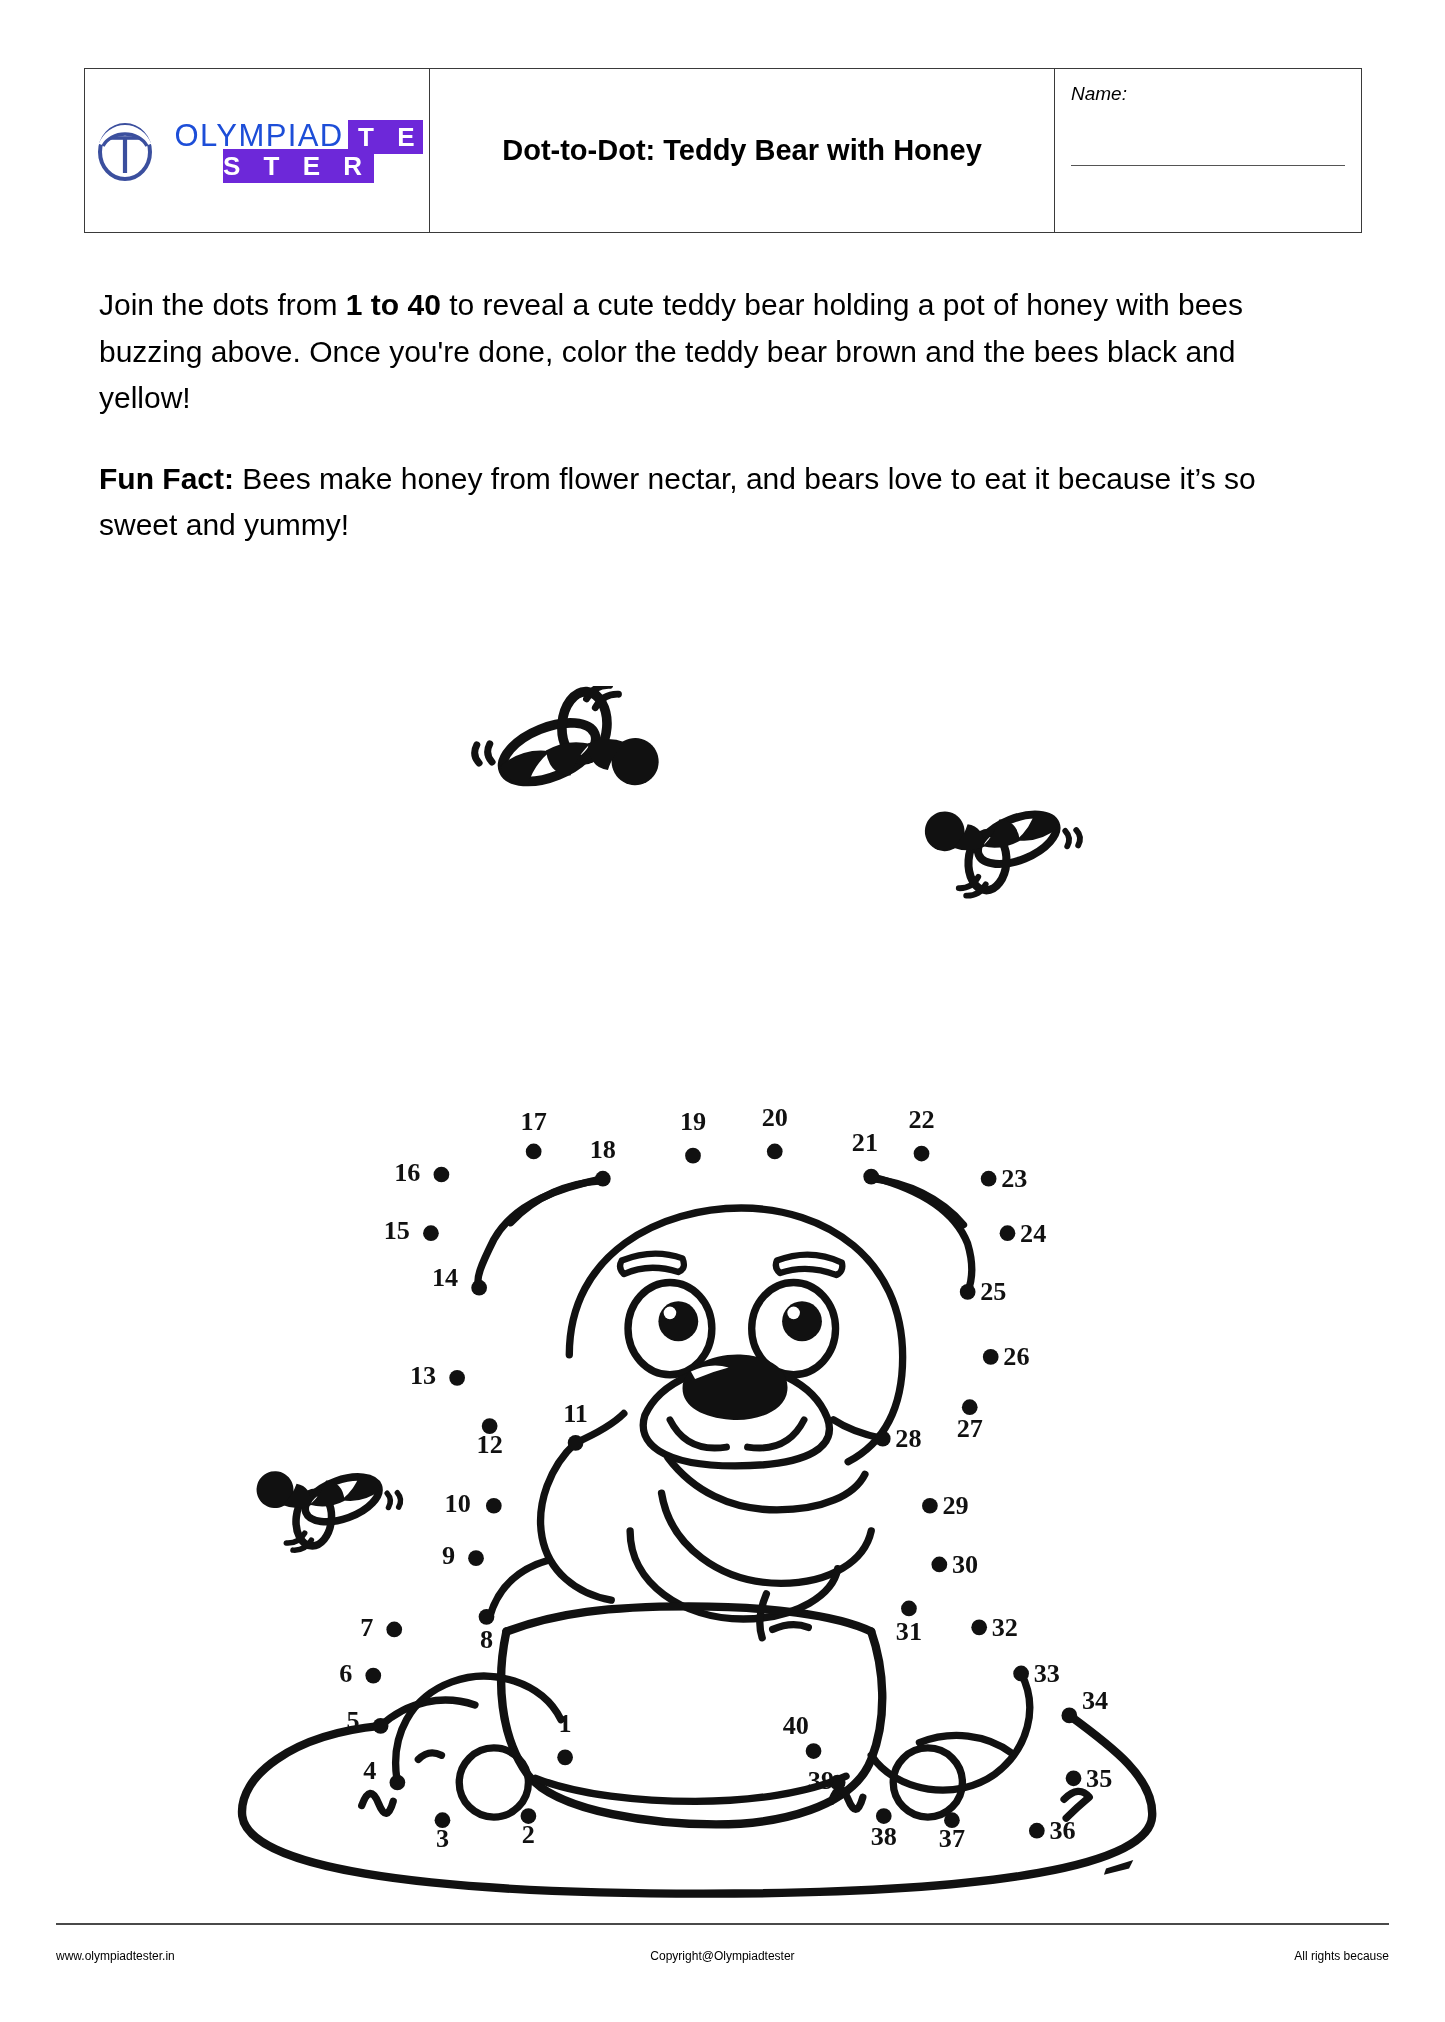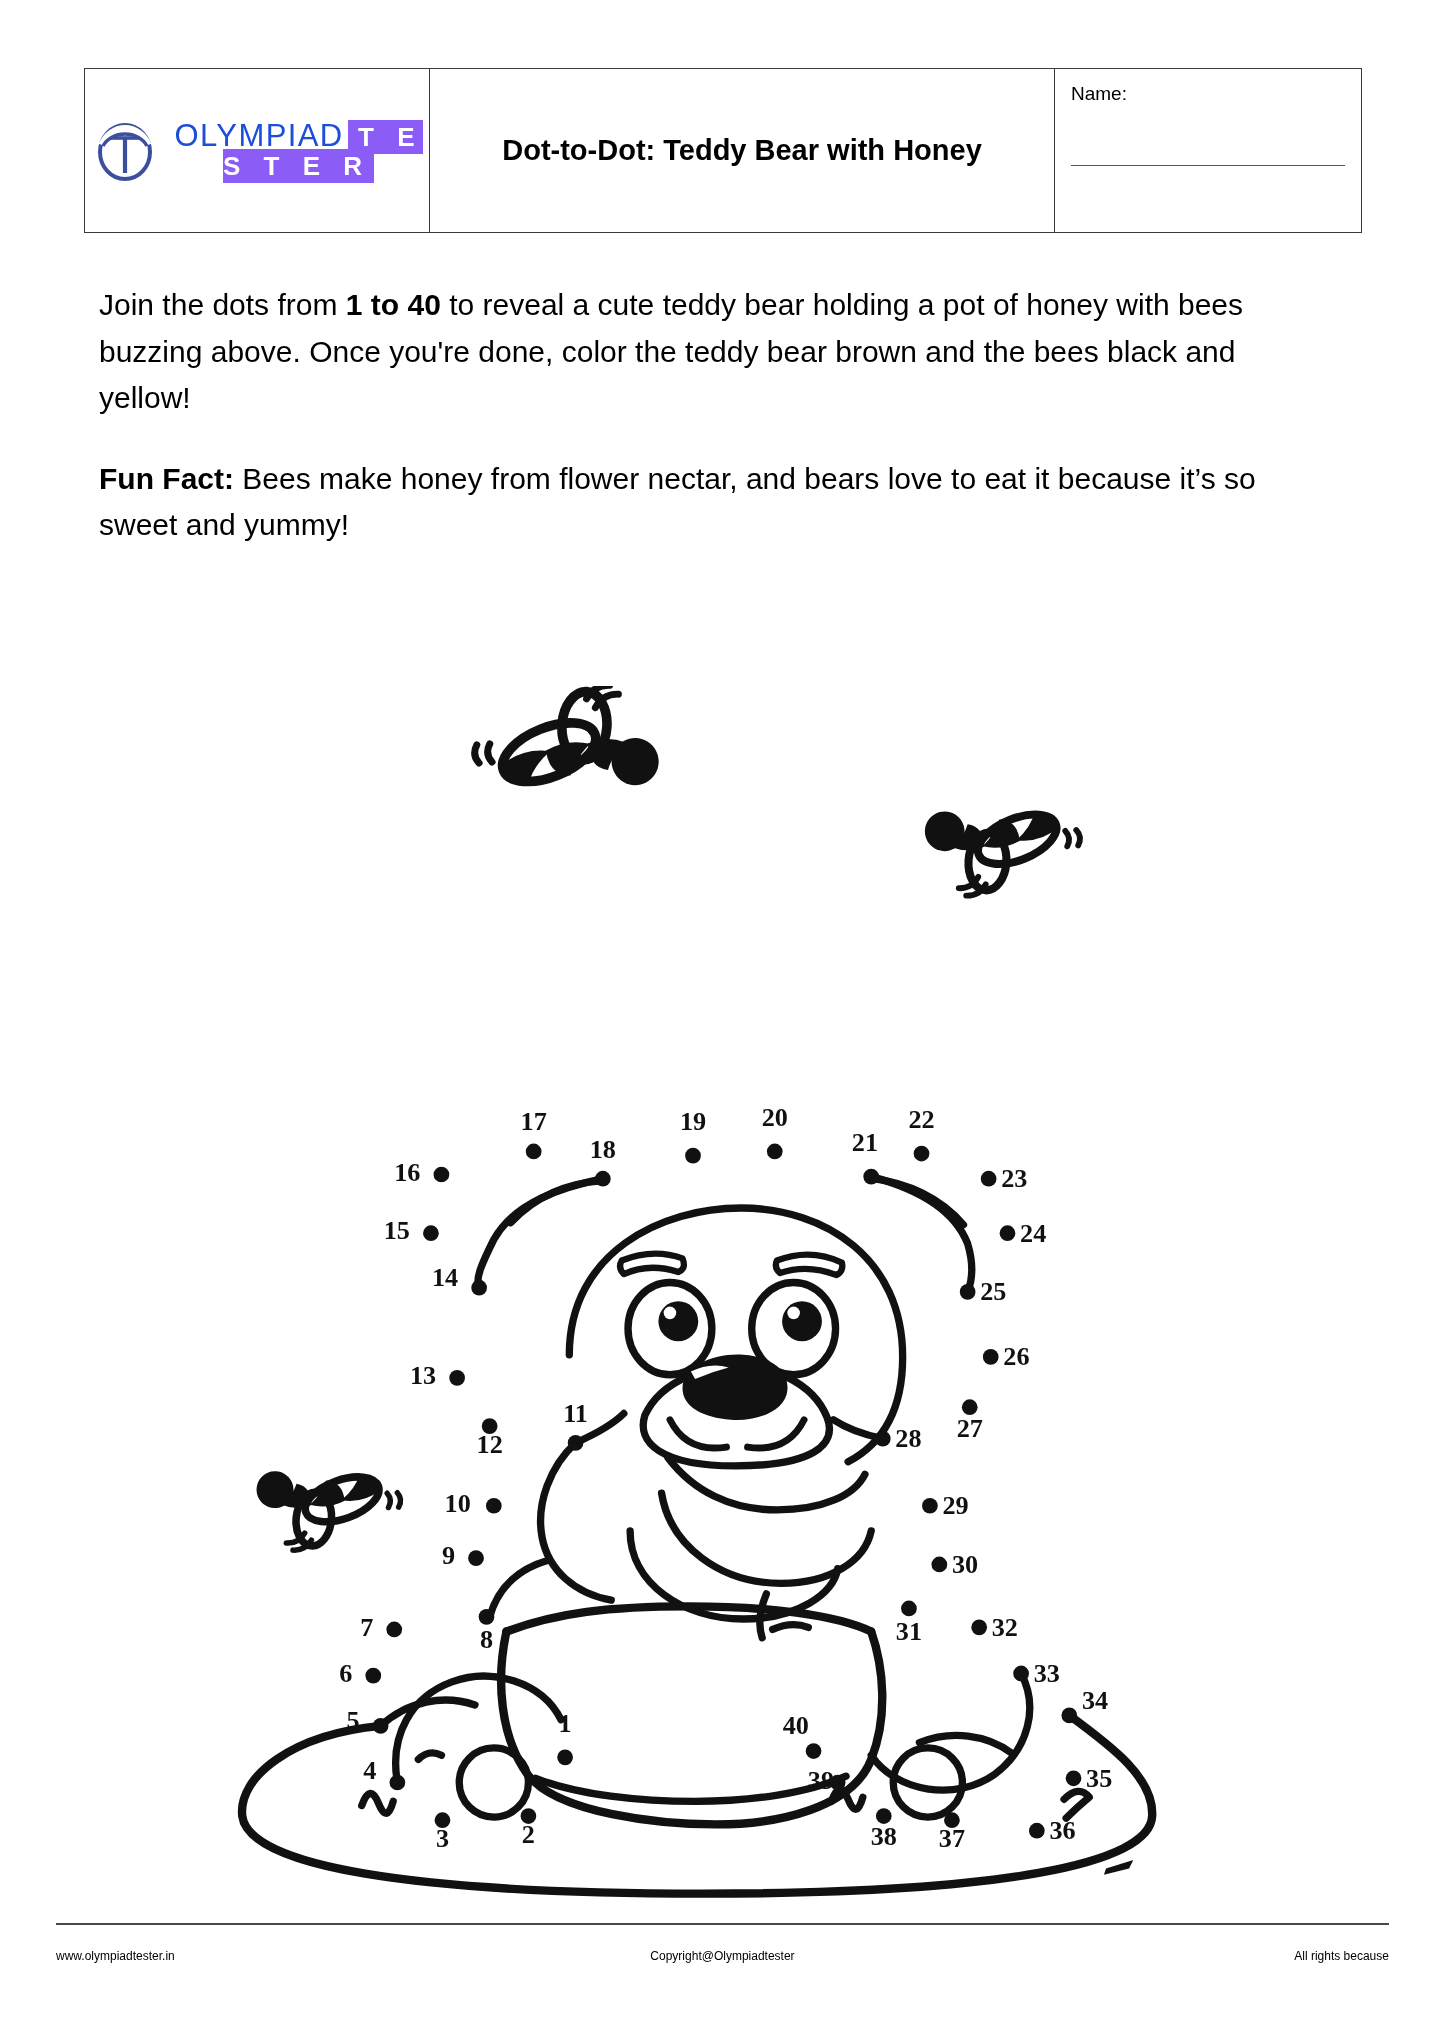--- a/index.html
+++ b/index.html
@@ -60,21 +60,21 @@
   .logo-text { display: block; }
   .logo-olympiad {
     color: #1d4ed8;
     font-size: 31px;
     font-weight: 400;
     letter-spacing: 1.4px;
     line-height: 1;
     font-family: "Liberation Sans", sans-serif;
   }
   .logo-tester {
-    background: #8b5cf6;
+    background: #6d28d9;
     color: #ffffff;
     font-size: 26px;
     font-weight: 700;
     letter-spacing: 8px;
     line-height: 1.12;
     padding: 2px 4px 2px 10px;
     margin-top: 3px;
     text-align: center;
     font-family: "Liberation Sans", sans-serif;
   }
@@ -84,20 +84,21 @@
     font-weight: 700;
     line-height: 1.27;
     padding: 4px 18px;
     font-family: "Liberation Sans", sans-serif;
   }
 
   .name-box {
     padding: 14px 16px 0 16px;
     height: 100%;
     position: relative;
+    font-style: italic;
   }
   .name-label {
     font-size: 19px;
     font-weight: 400;
   }
   .name-rule {
     position: absolute;
     left: 16px;
     right: 16px;
     top: 96px;

